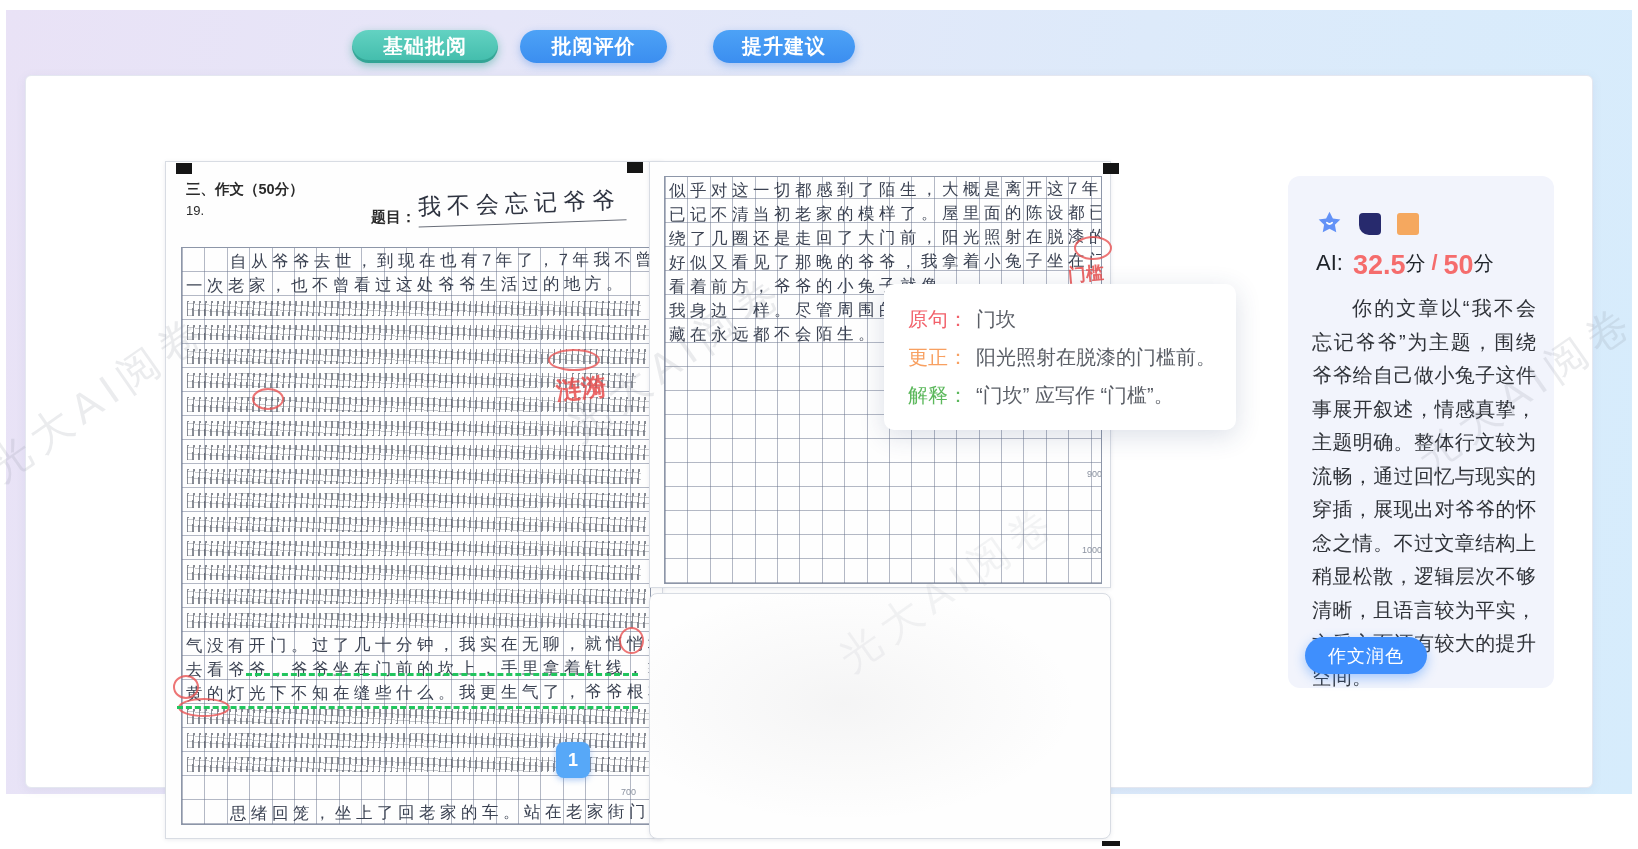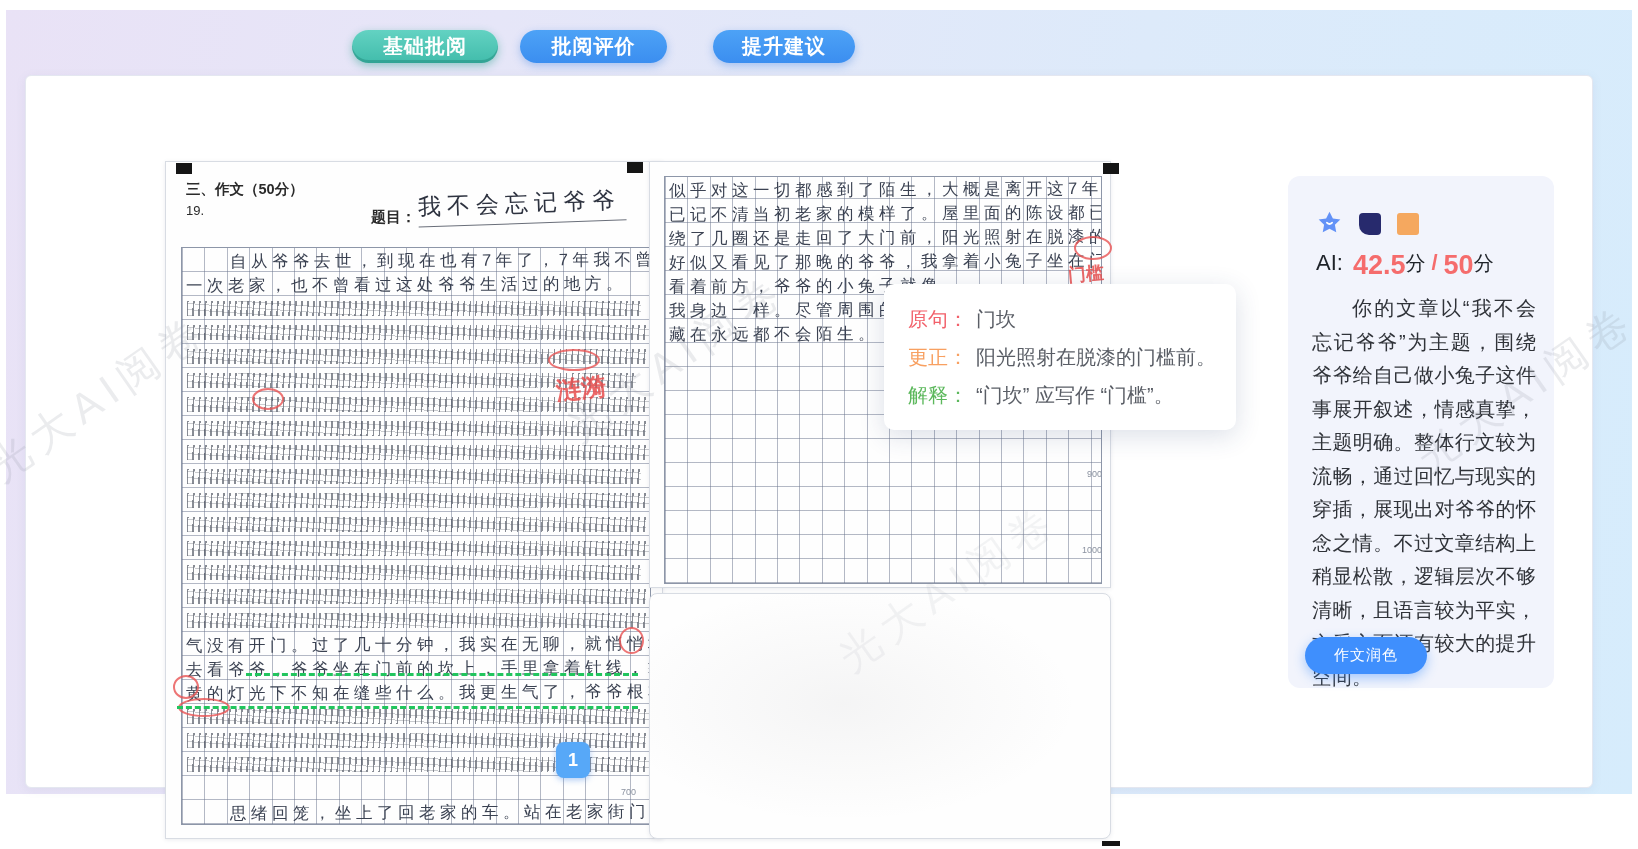--- a/index.html
+++ b/index.html
@@ -54,21 +54,21 @@
   .sq-navy{width:22px;height:22px;background:#272a6d;border-radius:4px 4px 4px 10px;}
   .sq-orange{width:22px;height:22px;background:#f5a85f;border-radius:3px;}
   #scoreline{position:absolute;left:28px;top:74px;display:flex;align-items:flex-start;white-space:nowrap;}
   .ai-lab{font-size:22px;color:#1f2329;margin-right:10px;}
   .score-big{font-size:27px;font-weight:bold;color:#f56c6c;}
   .score-unit{font-size:20px;color:#1f2329;}
   .score-sep{font-size:22px;font-weight:bold;color:#f56c6c;margin:0 6px;}
   #feedback{position:absolute;left:24px;top:116px;width:224px;font-size:20px;line-height:33.5px;
       color:#303339;text-indent:2em;text-align:justify;}
   #polish{position:absolute;left:1305px;top:637px;width:122px;height:37px;border-radius:19px;border:none;
-      background:#3f8ffd;color:#fff;font-size:15px;letter-spacing:1px;cursor:pointer;z-index:6;
+      background:#3f8ffd;color:#fff;font-size:18px;letter-spacing:1px;cursor:pointer;z-index:6;
       box-shadow:0 4px 12px rgba(63,143,253,.45);}
   #badge{position:absolute;left:556px;top:742px;width:34px;height:36px;background:#57a8f8;border-radius:8px;
       color:#fff;font-size:18px;font-weight:bold;display:flex;align-items:center;justify-content:center;
       z-index:15;box-shadow:0 2px 6px rgba(60,130,230,.4);cursor:pointer;}
   .wm{position:absolute;font-size:42px;color:#868c99;opacity:.16;letter-spacing:8px;white-space:nowrap;
       transform:rotate(-35deg);z-index:3;pointer-events:none;}
 </style>
 </head>
 <body>
 
@@ -216,21 +216,21 @@
       <div id="icons">
         <svg width="27" height="27" viewBox="0 0 24 24">
           <path d="M12 1.6l3 5.9 6.6.9-4.8 4.7 1.2 6.6L12 16.6 6 19.7l1.2-6.6L2.4 8.4l6.6-.9z" fill="#5b8cf7" opacity=".95"></path>
           <path d="M9.6 11.3q2.4 2.3 4.8 0" stroke="#ffffff" stroke-width="1.5" fill="none" stroke-linecap="round"></path>
         </svg>
         <div class="sq-navy"></div>
         <div class="sq-orange"></div>
       </div>
       <div id="scoreline">
         <span class="ai-lab">AI:</span>
-        <span class="score-big">42.5</span>
+        <span class="score-big">32.5</span>
         <span class="score-unit">分</span>
         <span class="score-sep">/</span>
         <span class="score-big">50</span>
         <span class="score-unit">分</span>
       </div>
       <div id="feedback">你的文章以“我不会忘记爷爷”为主题，围绕爷爷给自己做小兔子这件事展开叙述，情感真挚，主题明确。整体行文较为流畅，通过回忆与现实的穿插，展现出对爷爷的怀念之情。不过文章结构上稍显松散，逻辑层次不够清晰，且语言较为平实，文采方面还有较大的提升空间。</div>
     </div>
   </div>
 
   <button id="polish">作文润色</button>

